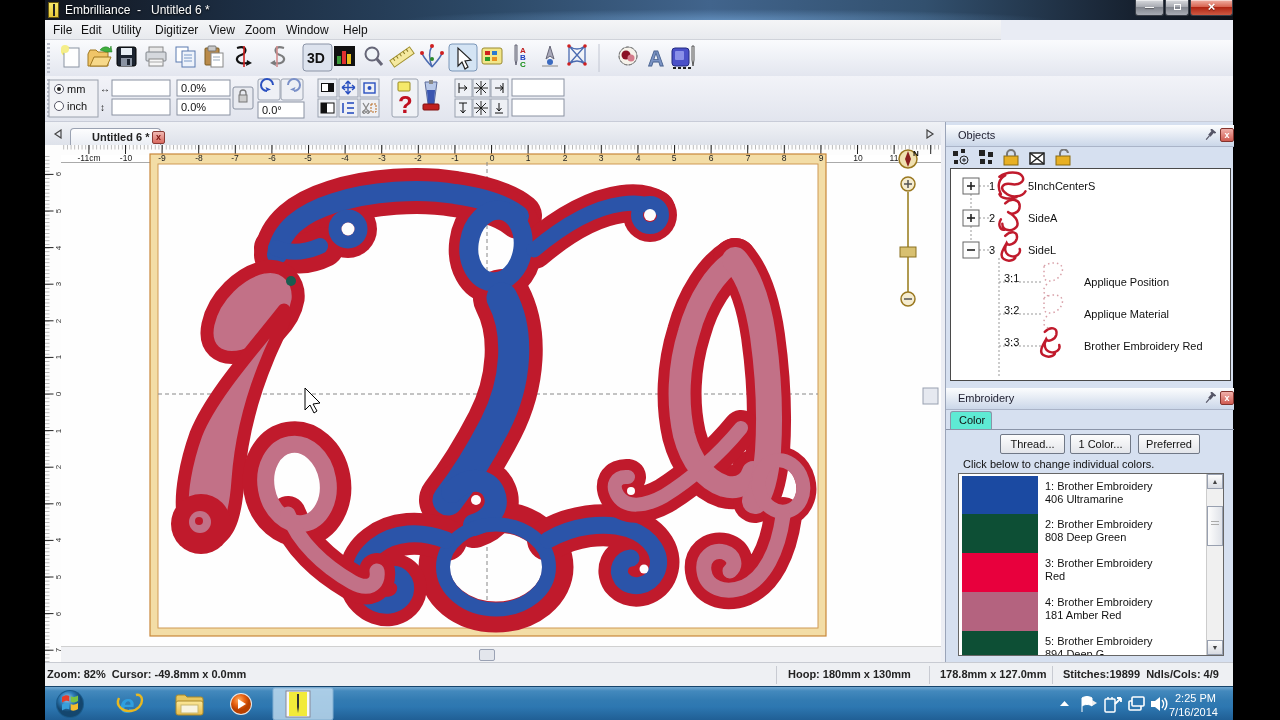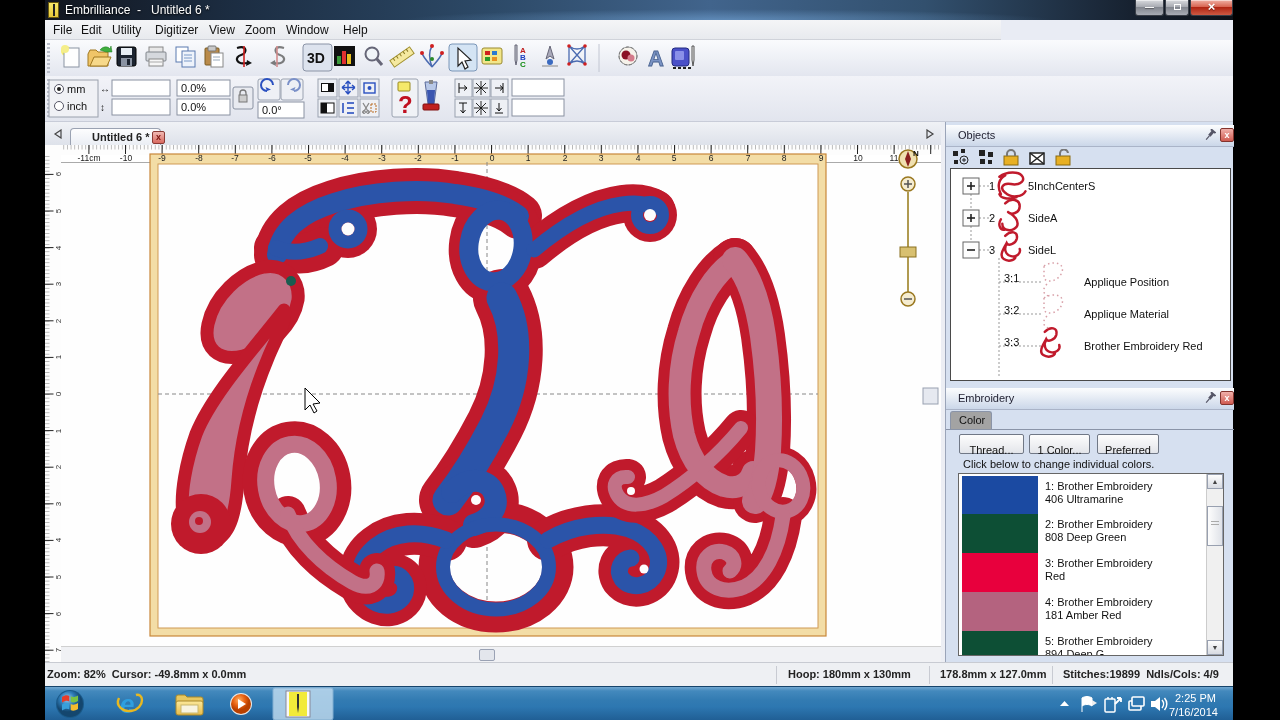--- a/index.html
+++ b/index.html
@@ -36,21 +36,21 @@
 #canvas{left:16px;top:163px;width:880px;height:483px;background:#fefefe;}
 #hscroll{left:16px;top:646px;width:880px;height:16px;background:#f0f1f4;border-top:1px solid #d0d0d0;}
 #hthumb{position:absolute;left:418px;top:2px;width:16px;height:12px;background:#e3e6ec;border:1px solid #9aa2b4;border-radius:2px;}
 #vstrip{left:896px;top:122px;width:4px;height:540px;background:#eceef4;}
 
 #rpanel{left:900px;top:122px;width:288px;height:540px;background:#d6e0f0;border-left:1px solid #9aa4b8;}
 .phead{position:absolute;left:0;width:288px;height:22px;background:linear-gradient(180deg,#fcfdfe,#cbd7e9);border-bottom:1px solid #aab4c8;}
 .phead .plabel{position:absolute;left:12px;top:4px;font-size:11px;color:#223;}
 .phead .pin{position:absolute;left:260px;top:4px;font-size:11px;color:#333;}
 .phead .px{position:absolute;left:274px;top:3px;width:14px;height:14px;background:linear-gradient(180deg,#f0b0aa,#cf5a50);border:1px solid #83332d;border-radius:2px;color:#fff;font-size:9px;line-height:12px;text-align:center;font-weight:bold;}
-.btn7{height:20px;background:linear-gradient(180deg,#fdfdfd,#e3e5ea);border:1px solid #707886;border-radius:2px;font-size:11px;color:#111;text-align:center;padding-top:9px;}
+.btn7{height:20px;background:linear-gradient(180deg,#fdfdfd,#e3e5ea);border:1px solid #707886;border-radius:2px;font-size:11px;color:#111;text-align:center;padding-top:3px;margin-left:41px;}
 .clrtxt{left:86px;font-size:11px;color:#111;line-height:13px;}
 
 #status{left:0;top:662px;width:1188px;height:24px;background:#eef0f3;border-top:1px solid #c8cbd2;padding-left:21px;}
 #status span{position:absolute;top:5px;font-size:11px;font-weight:bold;color:#222;}
 
 #taskbar{left:0;top:686px;width:1188px;height:34px;background:linear-gradient(180deg,#71a7cf 0%,#4389bd 12%,#327bb2 40%,#2d77b1 60%,#205f95 100%);border-top:1px solid #16446b;}
 </style>
 </head>
 <body>
 <div id="app">
@@ -608,21 +608,21 @@
   <div class="plabel">Embroidery</div>
         <svg class="pin" style="position:absolute;left:258px;top:4px" width="12" height="13">
           <g transform="rotate(40 6 6)">
             <rect x="4.5" y="1" width="3" height="6" fill="#556"></rect>
             <rect x="3" y="0" width="6" height="2" fill="#556"></rect>
             <line x1="6" y1="7" x2="6" y2="12" stroke="#556" stroke-width="1.2"></line>
           </g>
         </svg>
         <div class="px">x</div>
 </div>
-<div class="abs" style="left:4px;top:289px;width:42px;height:18px;background:#a3a3a3;border:1px solid #8a94a8;border-bottom:none;border-radius:3px 3px 0 0;font-size:11px;color:#111;padding:2px 0 8px 8px">Color</div>
+<div class="abs" style="left:4px;top:289px;width:42px;height:18px;background:#5eead4;border:1px solid #8a94a8;border-bottom:none;border-radius:3px 3px 0 0;font-size:11px;color:#111;padding:2px 0 8px 8px">Color</div>
 <div class="abs" style="left:0;top:307px;width:288px;height:1px;background:#8a94a8"></div>
 <div class="abs btn7" style="left:13px;top:312px;width:65px">Thread...</div>
 <div class="abs btn7" style="left:83px;top:312px;width:61px">1 Color...</div>
 <div class="abs btn7" style="left:151px;top:312px;width:62px">Preferred</div>
 <div class="abs" style="left:17px;top:336px;font-size:11px;color:#111">Click below to change individual colors.</div>
 <div class="abs" style="left:12px;top:351px;width:266px;height:183px;background:#fff;border:1px solid #666;overflow:hidden">
   <div class="abs" style="left:3px;top:2px;width:76px;height:155px">
     <div style="height:38px;background:#1b4aa2"></div>
     <div style="height:39px;background:#0d4f35"></div>
     <div style="height:39px;background:#e8003d"></div>

